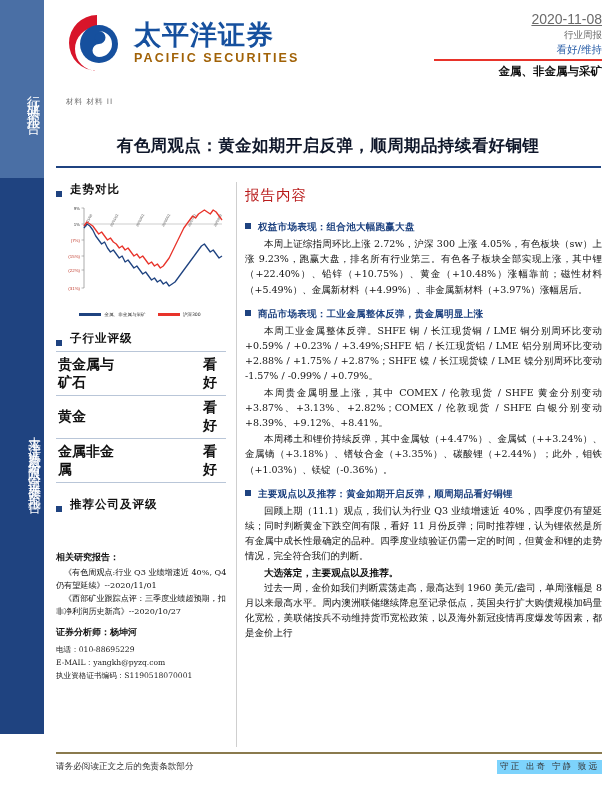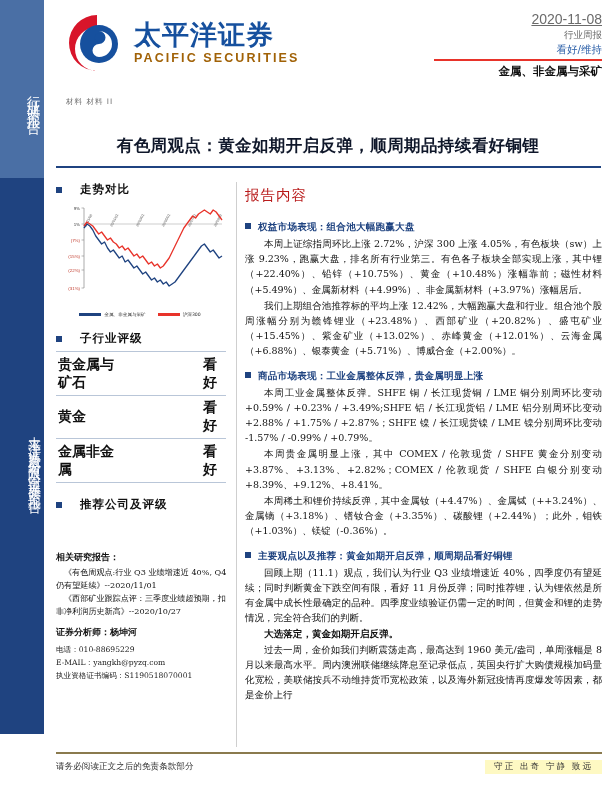--- a/index.html
+++ b/index.html
@@ -188,22 +188,22 @@
     left: 236px;
     top: 182px;
     width: 0;
     height: 565px;
     border-left: 0.8px solid #cfcfcf;
   }
 
   
   .sec-head {
     display: flex;
-    align-items: center;
-    gap: 18px;
+    align-items: flex-end;
+    gap: 8px;
     margin-bottom: 5px;
   }
   .sq {
     width: 6px; height: 6px;
     background: #1f4380;
     flex: none;
   }
   .sec-head-label {
     font-family: "DejaVu Serif", "Liberation Serif", serif;
     font-size: 11.5px;
@@ -345,22 +345,22 @@
   .footer-left {
     font-family: "DejaVu Serif", "Liberation Serif", serif;
     font-size: 8.6px;
     color: #333;
   }
   .footer-right {
     font-family: "DejaVu Serif", "Liberation Serif", serif;
     font-size: 8.6px;
     color: #333;
     letter-spacing: 2px;
-    background: #fef9c3;
-    padding: 1px 9px;
+    background: #7dd3fc;
+    padding: 1px 3px;
   }
 </style>
 </head>
 <body>
 
 <div class="page">
 
   <div class="sidebar">
     <div class="sidebar-top"></div>
     <div class="sidebar-bottom"></div>
@@ -492,34 +492,33 @@
   </div>
 
   <div class="col-right">
     <div class="content-head">报告内容</div>
     <div id="sections">
         <div class="bullet-head">
           <span class="sq"></span>
           <span class="bullet-head-label">权益市场表现：组合池大幅跑赢大盘</span>
         </div>
         <p class="para">本周上证综指周环比上涨 2.72%，沪深 300 上涨 4.05%，有色板块（sw）上涨 9.23%，跑赢大盘，排名所有行业第三。有色各子板块全部实现上涨，其中锂（+22.40%）、铅锌（+10.75%）、黄金（+10.48%）涨幅靠前；磁性材料（+5.49%）、金属新材料（+4.99%）、非金属新材料（+3.97%）涨幅居后。</p>
-        <p class="para">我们上期组合池推荐标的平均上涨 12.42%，大幅跑赢大盘和行业。组合池个股周涨幅分别为赣锋锂业（+23.48%）、西部矿业（+20.82%）、盛屯矿业（+15.45%）、紫金矿业（+13.02%）、赤峰黄金（+12.01%）、云海金属（+6.88%）、银泰黄金（+5.71%）、博威合金（+2.00%）。</p>
         <div class="bullet-head">
           <span class="sq"></span>
           <span class="bullet-head-label">商品市场表现：工业金属整体反弹，贵金属明显上涨</span>
         </div>
         <p class="para">本周工业金属整体反弹。SHFE 铜 / 长江现货铜 / LME 铜分别周环比变动+0.59% / +0.23% / +3.49%;SHFE 铝 / 长江现货铝 / LME 铝分别周环比变动 +2.88% / +1.75% / +2.87%；SHFE 镍 / 长江现货镍 / LME 镍分别周环比变动 -1.57% / -0.99% / +0.79%。</p>
         <p class="para">本周贵金属明显上涨，其中 COMEX / 伦敦现货 / SHFE 黄金分别变动+3.87%、+3.13%、+2.82%；COMEX / 伦敦现货 / SHFE 白银分别变动+8.39%、+9.12%、+8.41%。</p>
         <p class="para">本周稀土和锂价持续反弹，其中金属钕（+4.47%）、金属铽（++3.24%）、金属镝（+3.18%）、镨钕合金（+3.35%）、碳酸锂（+2.44%）；此外，钼铁（+1.03%）、镁锭（-0.36%）。</p>
         <div class="bullet-head">
           <span class="sq"></span>
           <span class="bullet-head-label">主要观点以及推荐：黄金如期开启反弹，顺周期品看好铜锂</span>
         </div>
         <p class="para">回顾上期（11.1）观点，我们认为行业 Q3 业绩增速近 40%，四季度仍有望延续；同时判断黄金下跌空间有限，看好 11 月份反弹；同时推荐锂，认为锂依然是所有金属中成长性最确定的品种。四季度业绩验证仍需一定的时间，但黄金和锂的走势情况，完全符合我们的判断。</p>
-        <p class="subhead">大选落定，黄金如期开启反弹。</p>
+        <p class="subhead">大选落定，主要观点以及推荐。</p>
         <p class="para">过去一周，金价如我们判断震荡走高，最高达到 1960 美元/盎司，单周涨幅是 8 月以来最高水平。周内澳洲联储继续降息至记录低点，英国央行扩大购债规模加码量化宽松，美联储按兵不动维持货币宽松政策，以及海外新冠疫情再度爆发等因素，都是金价上行</p>
       </div>
   </div>
 
   <div class="footer-rule"></div>
   <div class="footer">
     <div class="footer-left">请务必阅读正文之后的免责条款部分</div>
     <div class="footer-right">守正 出奇 宁静 致远</div>
   </div>
 

